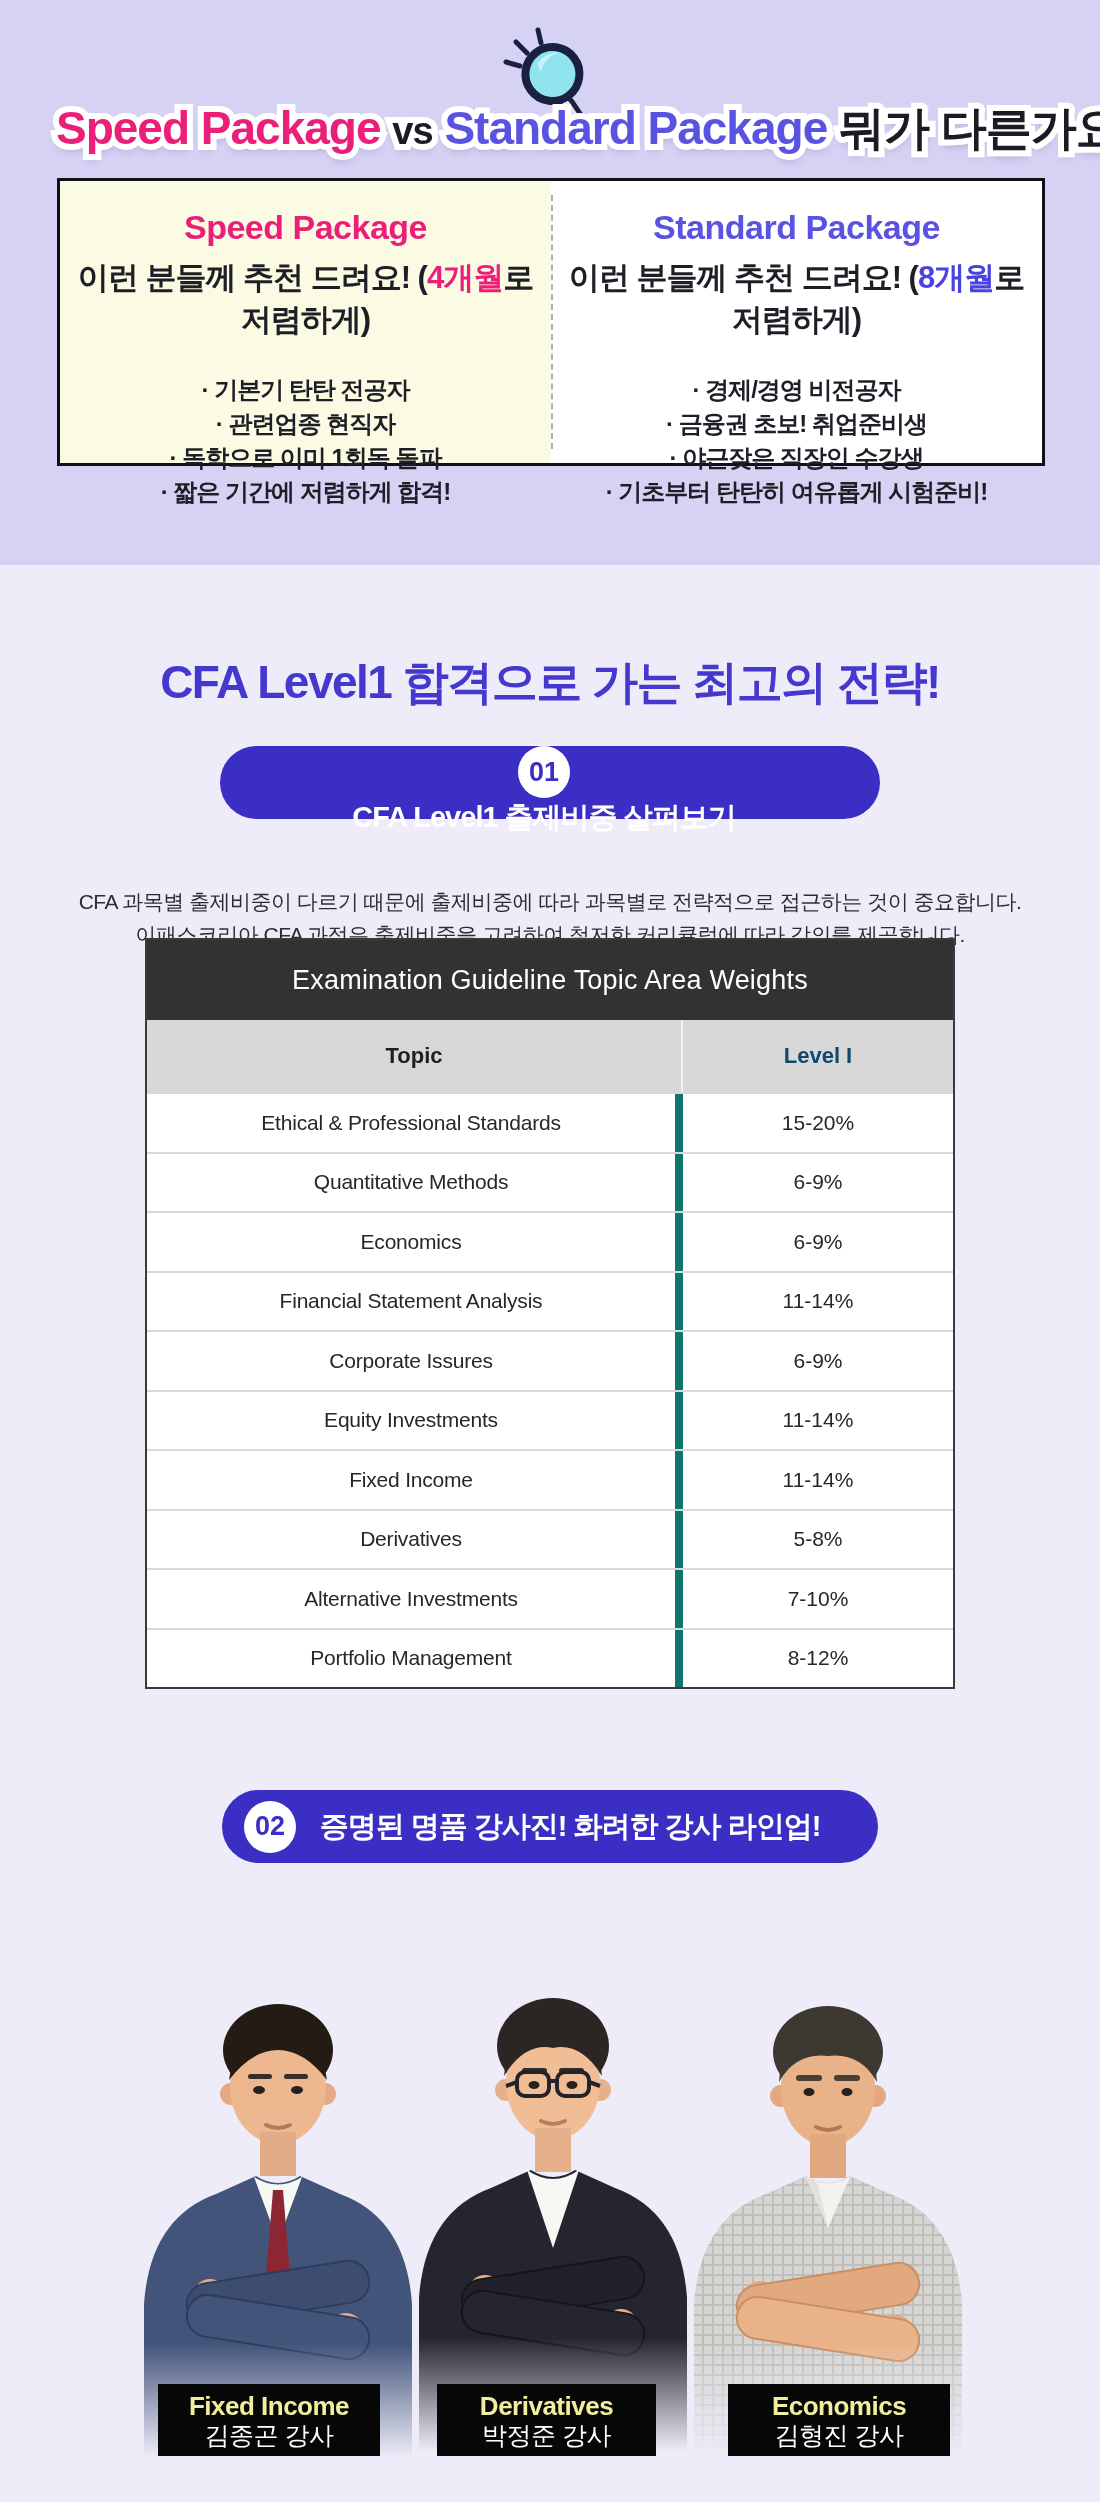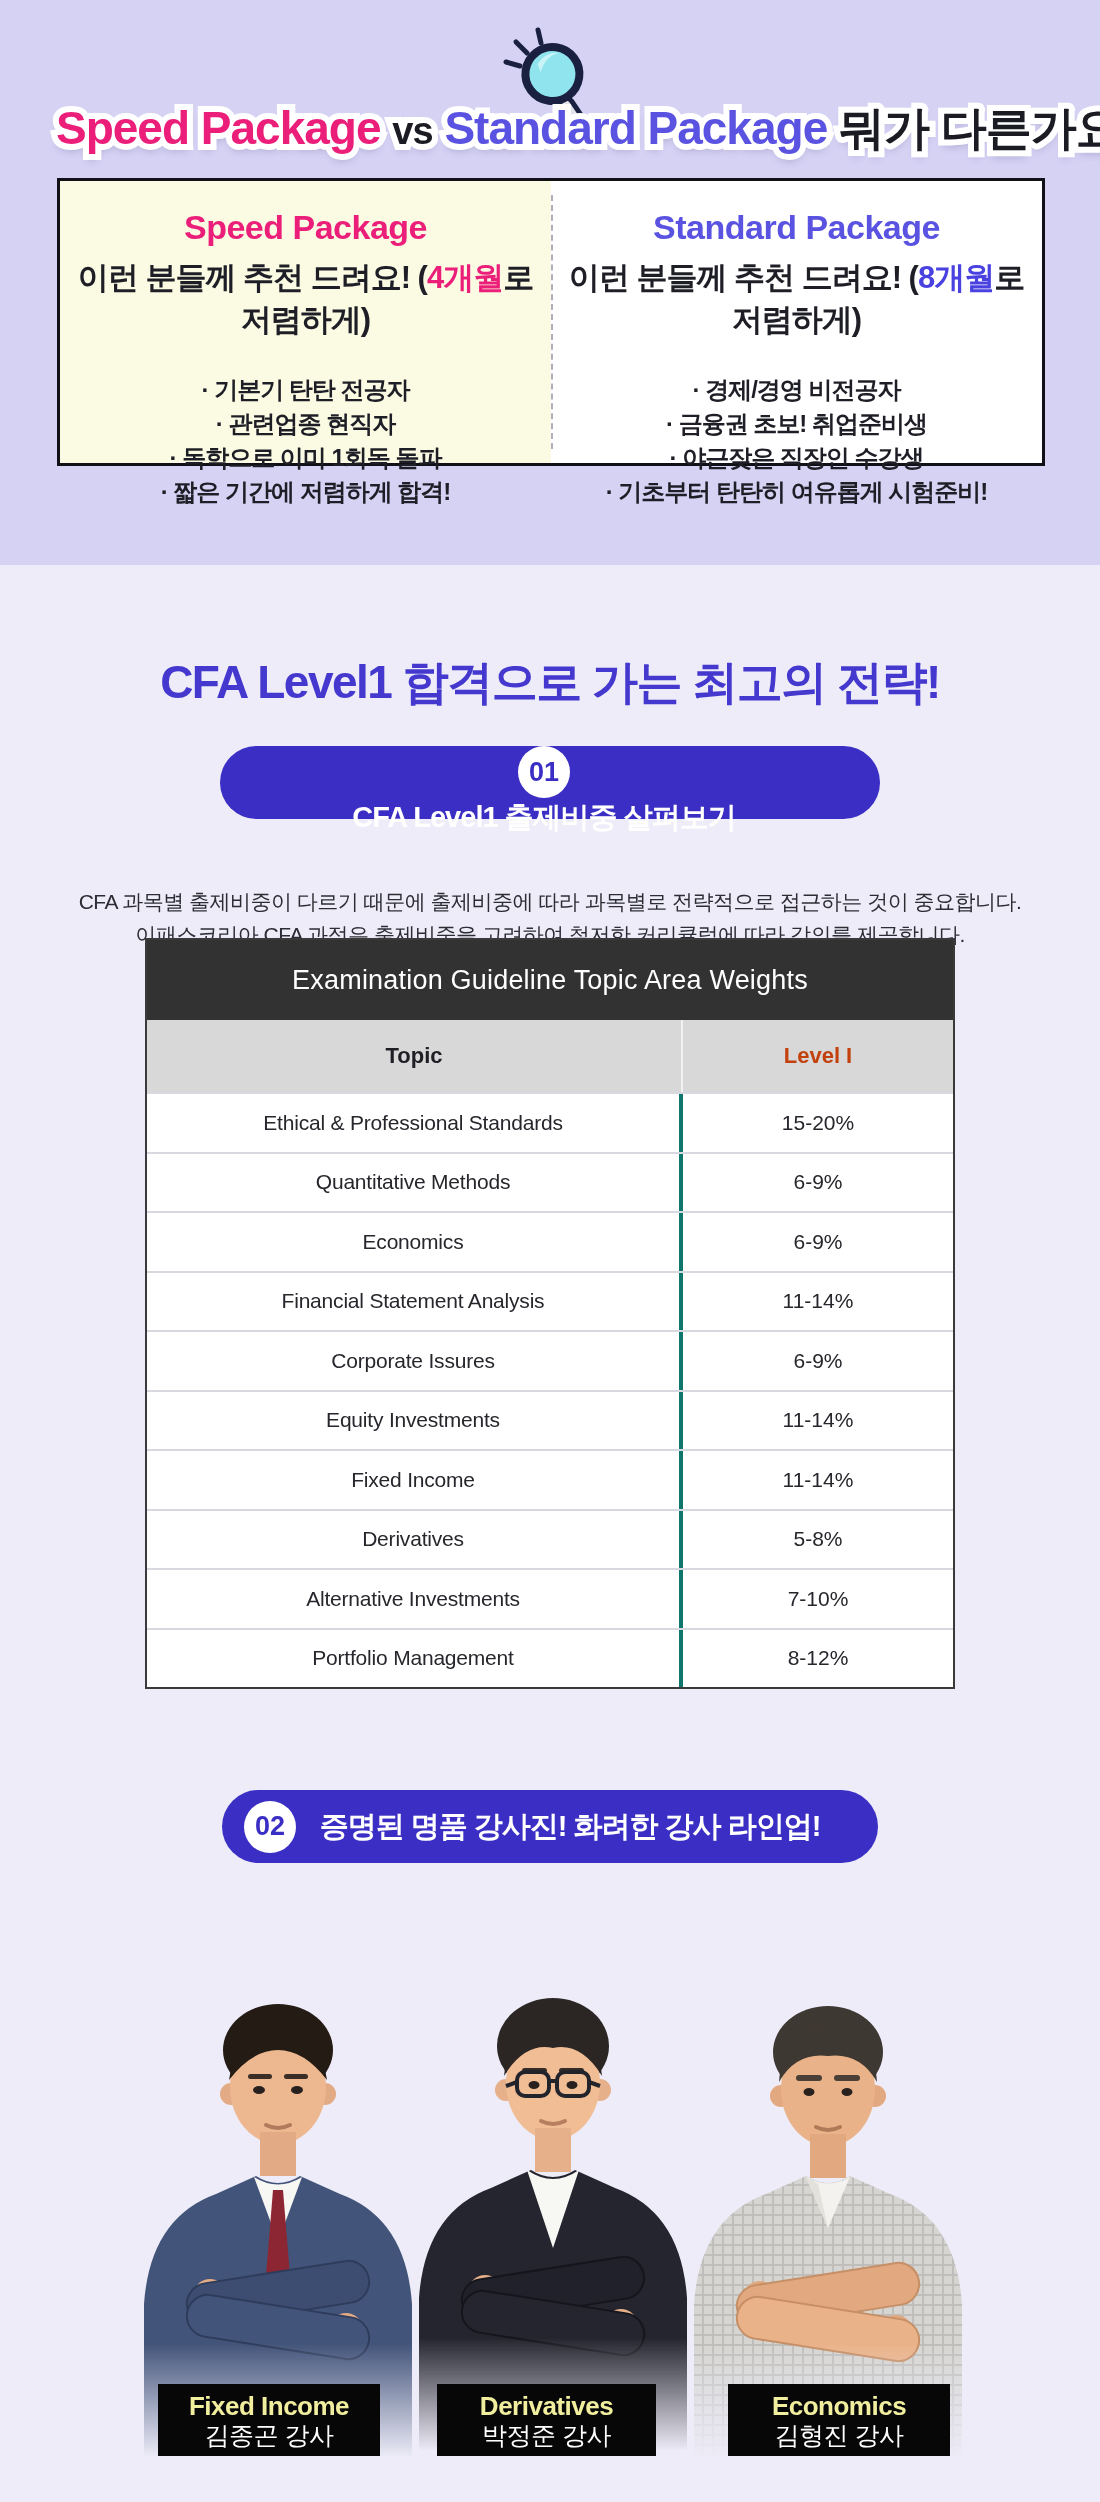--- a/index.html
+++ b/index.html
@@ -47,23 +47,23 @@
   .step-circle{width:52px;height:52px;border-radius:50%;background:#ffffff;color:#3A2EC4;font-size:27px;font-weight:800;display:flex;align-items:center;justify-content:center;flex:0 0 52px;}
   .step-label{flex:1;text-align:center;color:#ffffff;font-size:29px;font-weight:800;letter-spacing:-1px;white-space:nowrap;}
 
   .strategy-desc{position:absolute;left:0;top:851px;width:100%;text-align:center;font-size:21px;font-weight:500;color:#2C2C34;line-height:33px;letter-spacing:-0.5px;margin-top:34px;}
 
   
   .weights-table{position:absolute;left:145px;top:938px;width:810px;border:2px solid #3A3A3A;background:#ffffff;}
   .wt-title{height:80px;background:#323232;color:#ffffff;font-size:27px;font-weight:500;display:flex;align-items:center;justify-content:center;letter-spacing:0.2px;}
   .wt-colhead{height:72px;background:#D8D8D8;display:flex;}
   .wt-colhead .col-topic{width:66.5%;display:flex;align-items:center;justify-content:center;font-size:22px;font-weight:800;color:#1E1E24;border-right:2px solid #F2F2F2;}
-  .wt-colhead .col-level{width:33.5%;display:flex;align-items:center;justify-content:center;font-size:22px;font-weight:800;color:#c2410c;}
+  .wt-colhead .col-level{width:33.5%;display:flex;align-items:center;justify-content:center;font-size:22px;font-weight:800;color:#0c4a6e;}
   .trow{height:59.5px;display:flex;border-top:2px solid #D8D8E0;}
-  .trow .cell-topic{width:66.5%;display:flex;align-items:center;justify-content:center;font-size:21px;font-weight:500;color:#26262C;border-right:4px solid #0f766e;letter-spacing:-0.2px;}
+  .trow .cell-topic{width:66.5%;display:flex;align-items:center;justify-content:center;font-size:21px;font-weight:500;color:#26262C;border-right:8px solid #0f766e;letter-spacing:-0.2px;}
   .trow .cell-weight{width:33.5%;display:flex;align-items:center;justify-content:center;font-size:21px;font-weight:500;color:#26262C;}
 
   
   .photo{position:absolute;width:300px;height:492px;-webkit-mask-image:linear-gradient(to bottom,#000 76%,rgba(0,0,0,0) 99%);mask-image:linear-gradient(to bottom,#000 76%,rgba(0,0,0,0) 99%);}
   .photo-1{left:128px;top:1970px;}
   .photo-2{left:403px;top:1964px;}
   .photo-3{left:678px;top:1970px;}
   .instr-label{position:absolute;top:2384px;height:72px;background:#070707;color:#fff;text-align:center;padding-top:7px;z-index:5;}
   .label-1{left:158px;width:222px;}
   .label-2{left:437px;width:219px;}

